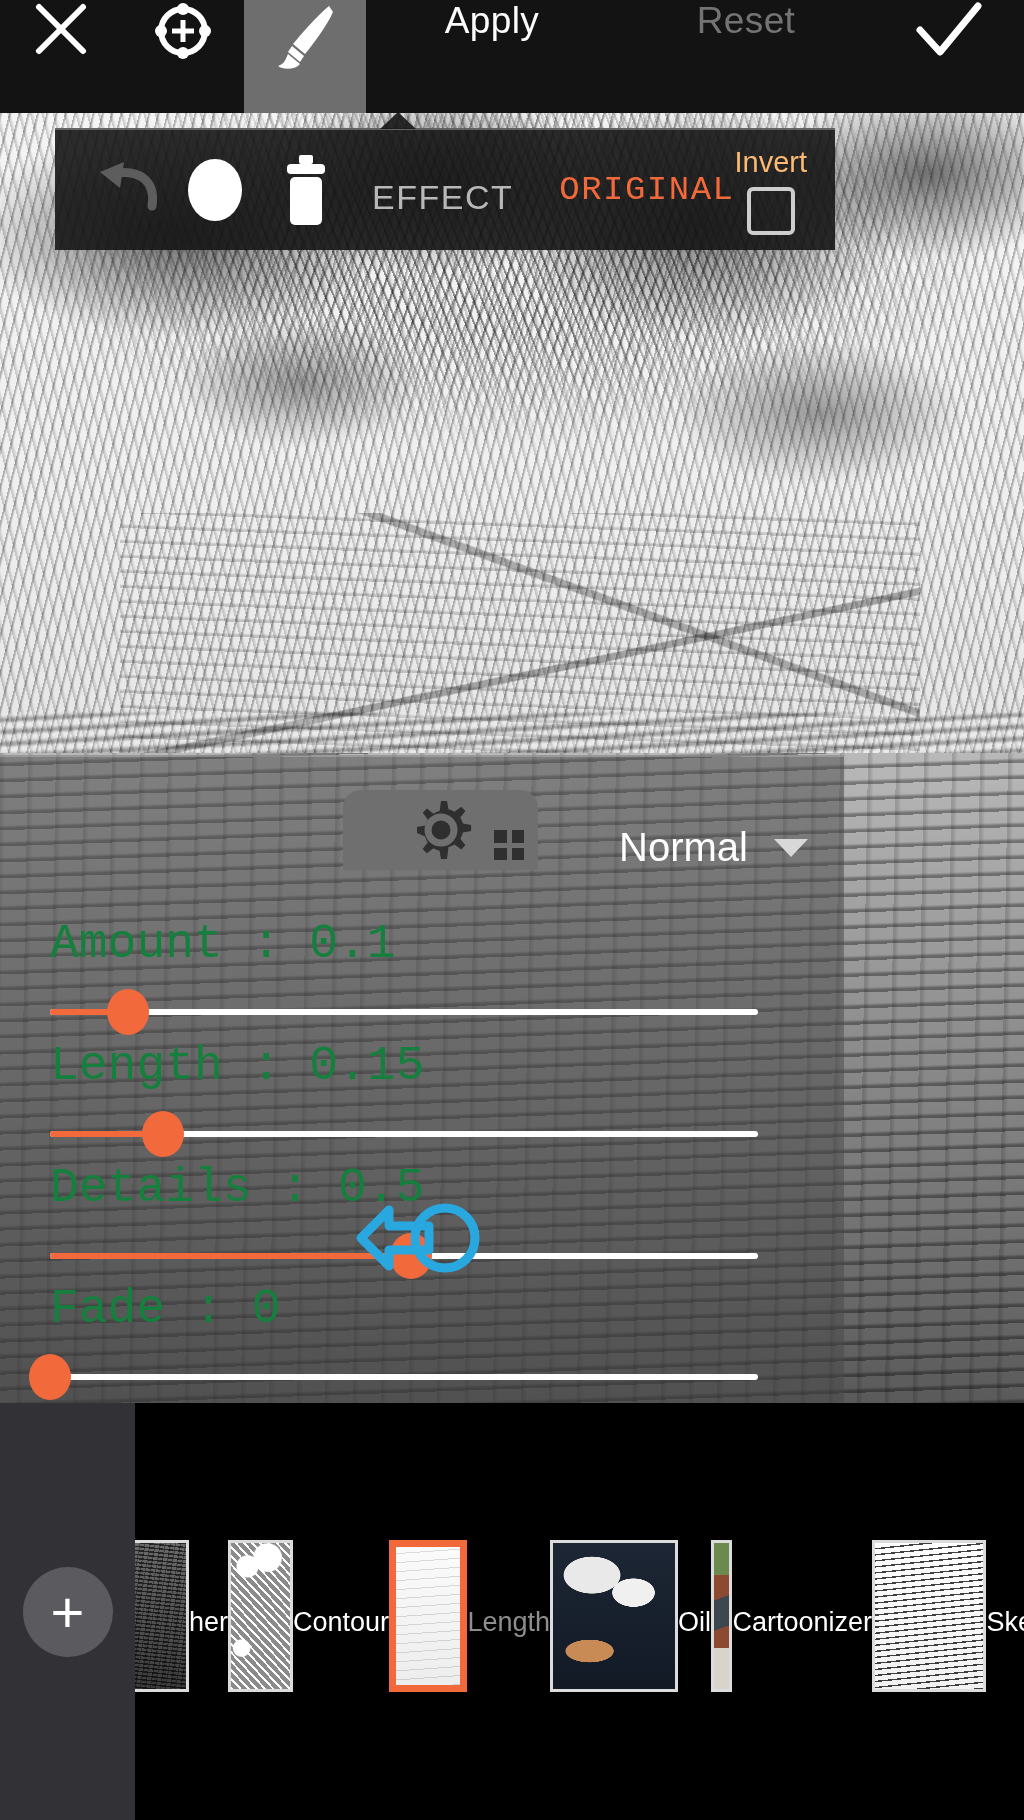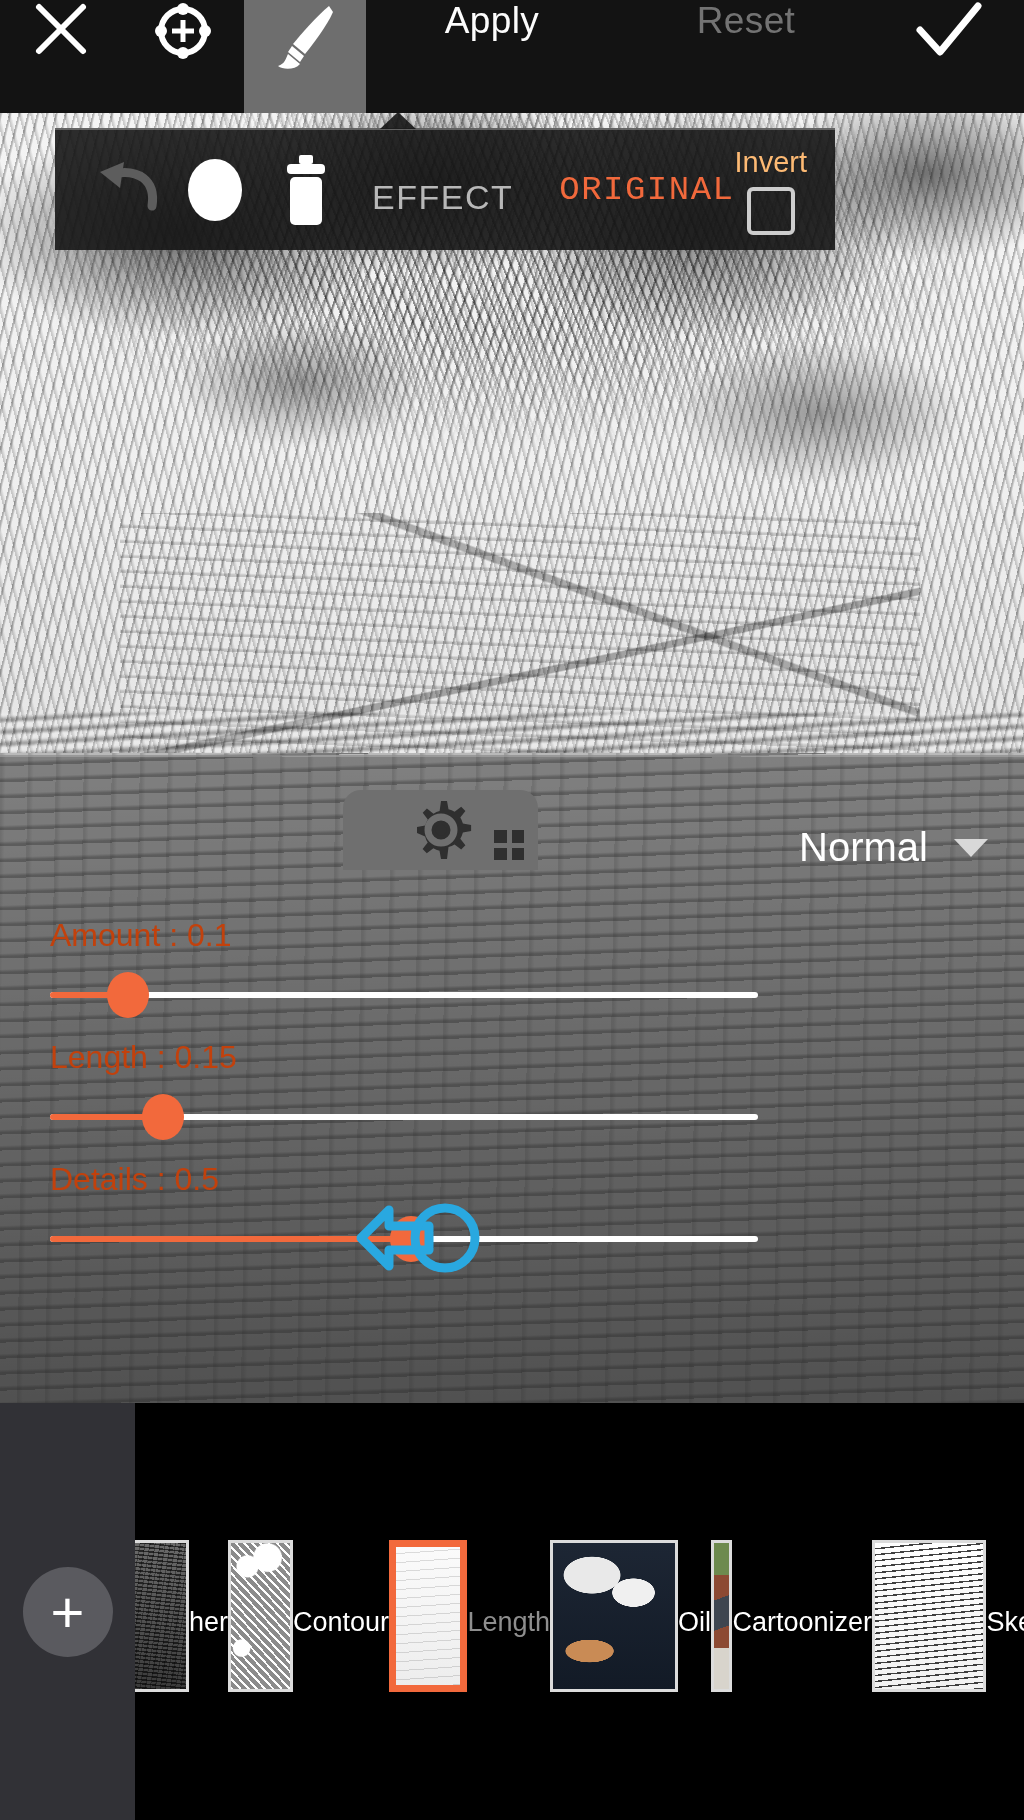--- a/index.html
+++ b/index.html
@@ -112,34 +112,34 @@
     position:absolute; left:343px; top:790px; width:195px; height:80px;
     background:#6f6f6f; border-radius:18px 18px 0 0; z-index:25;
     display:flex; align-items:center; justify-content:center;
   }
   #gear-grid{ position:absolute; right:14px; bottom:10px; width:30px; height:30px;
     display:grid; grid-template-columns:1fr 1fr; grid-template-rows:1fr 1fr; gap:5px; }
   #gear-grid i{ background:#2f2f2f; display:block; }
 
   
   #panel{
-    position:absolute; left:0; top:755px; width:1024px; height:648px;
+    position:absolute; left:0; top:755px; width:844px; height:648px;
     background:rgba(72,72,72,.50); z-index:20;
     border-top:2px solid rgba(200,200,200,.35);
   }
   #blend-row{
     position:absolute; right:36px; top:68px; display:flex; align-items:center; gap:26px;
   }
   #blend-value{ font-size:40px; color:#fff; }
   #blend-caret{
     width:0;height:0;border-left:17px solid transparent;border-right:17px solid transparent;
     border-top:18px solid #d8d8d8;
   }
   .slider-group{ position:absolute; left:50px; width:924px; }
-  .slider-label{ font-size:32px; color:#c2410c; }
+  .slider-label{ font-size:48px; color:#15803d;font-family:Liberation Mono, monospace; }
   .track{
     position:relative; margin-top:38px; height:6px; width:708px;
     background:#ffffff; border-radius:3px;
   }
   .fill{ position:absolute; left:0; top:0; height:6px; background:#f2693c; border-radius:3px; }
   .thumb{
     position:absolute; top:50%; transform:translate(-50%,-50%);
     width:42px; height:46px; border-radius:50%; background:#f2693c;
   }
   #grp-amount{ top:160px; }
@@ -330,20 +330,27 @@
   </div>
 
   <div id="grp-details" class="slider-group">
     <div class="slider-label">Details : 0.5</div>
     <div class="track">
       <div class="fill" style="width: 51%; background: rgb(242, 105, 60);"></div>
       <div class="thumb" style="left: 51%; background: rgb(242, 105, 60);"></div>
     </div>
   </div>
 
+  <div id="grp-fade" class="slider-group">
+    <div class="slider-label">Fade : 0</div>
+    <div class="track">
+      <div class="fill" style="width: 0%; background: rgb(242, 105, 60);"></div>
+      <div class="thumb" style="left: 0%; background: rgb(242, 105, 60);"></div>
+    </div>
+  </div>
 </div>
 
 <svg id="blue-arrow" viewBox="0 0 125 84">
   <path d="M6 42 L34 14 L34 30 L74 30 L74 54 L34 54 L34 70 Z" fill="none" stroke="#29a8e0" stroke-width="9" stroke-linejoin="round"></path>
   <circle cx="90" cy="42" r="30" fill="none" stroke="#29a8e0" stroke-width="9"></circle>
 </svg>
 
 <div id="strip">
   <div id="add-zone">
     <div id="add-btn">+</div>

